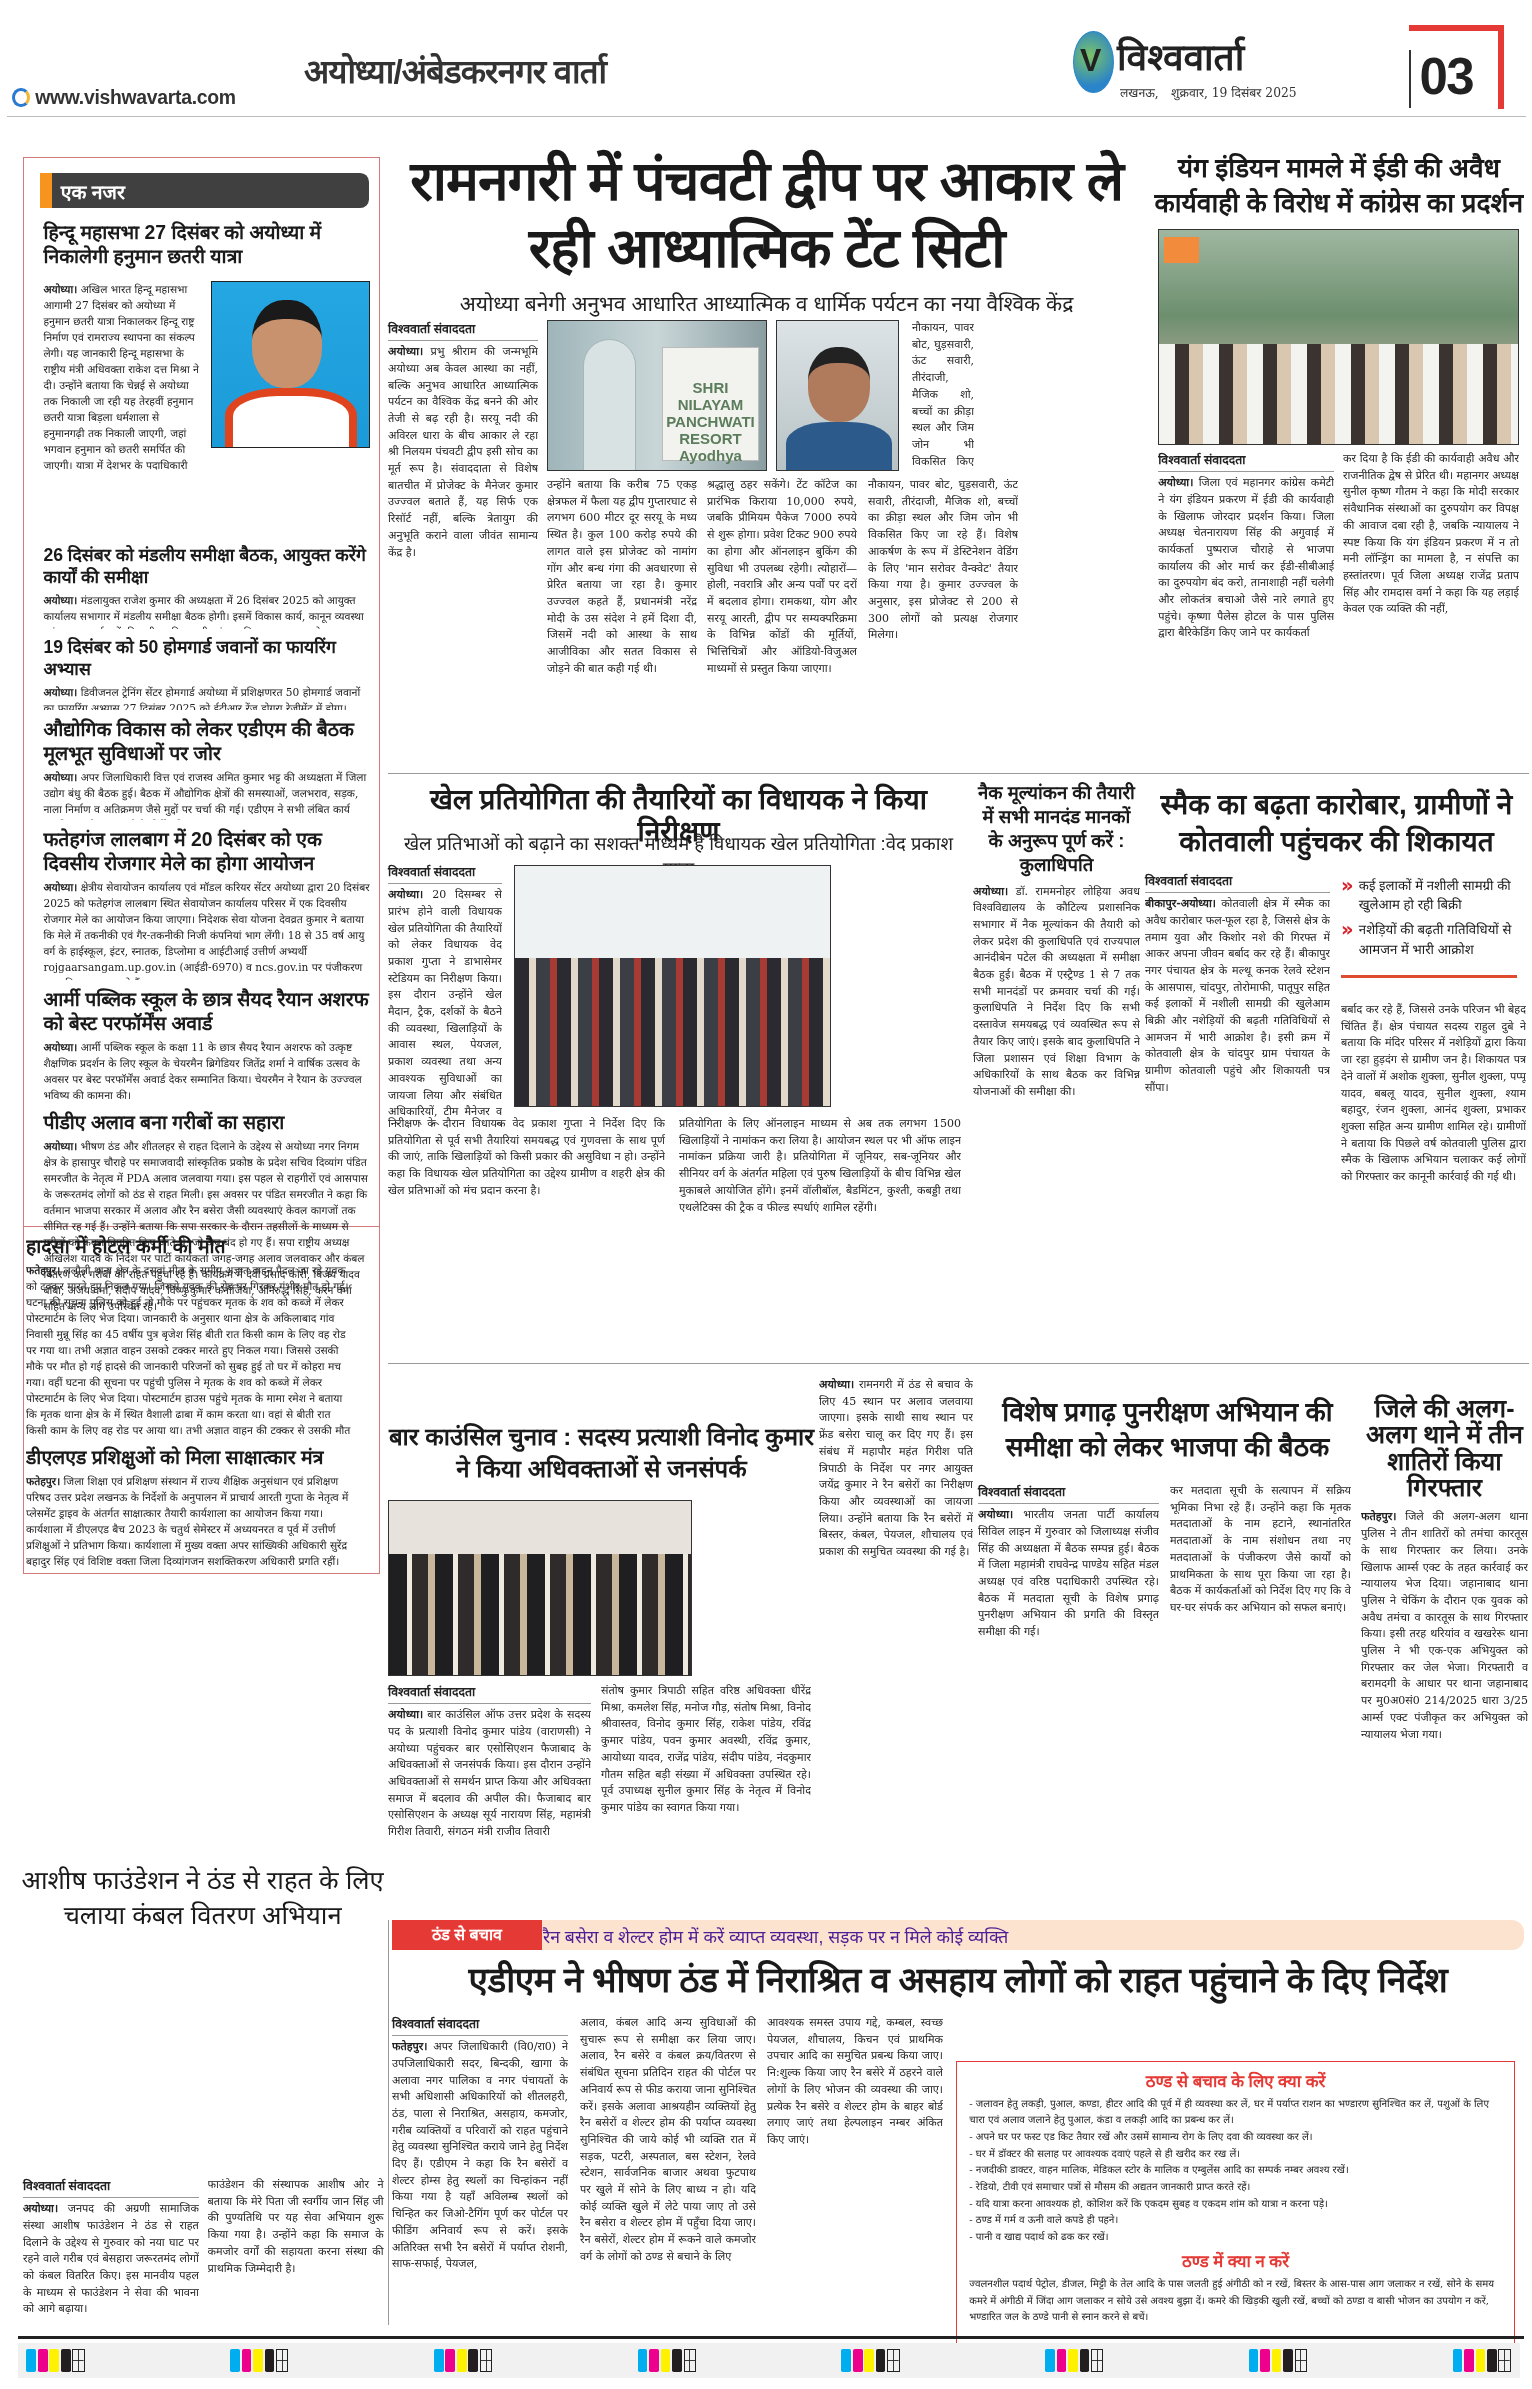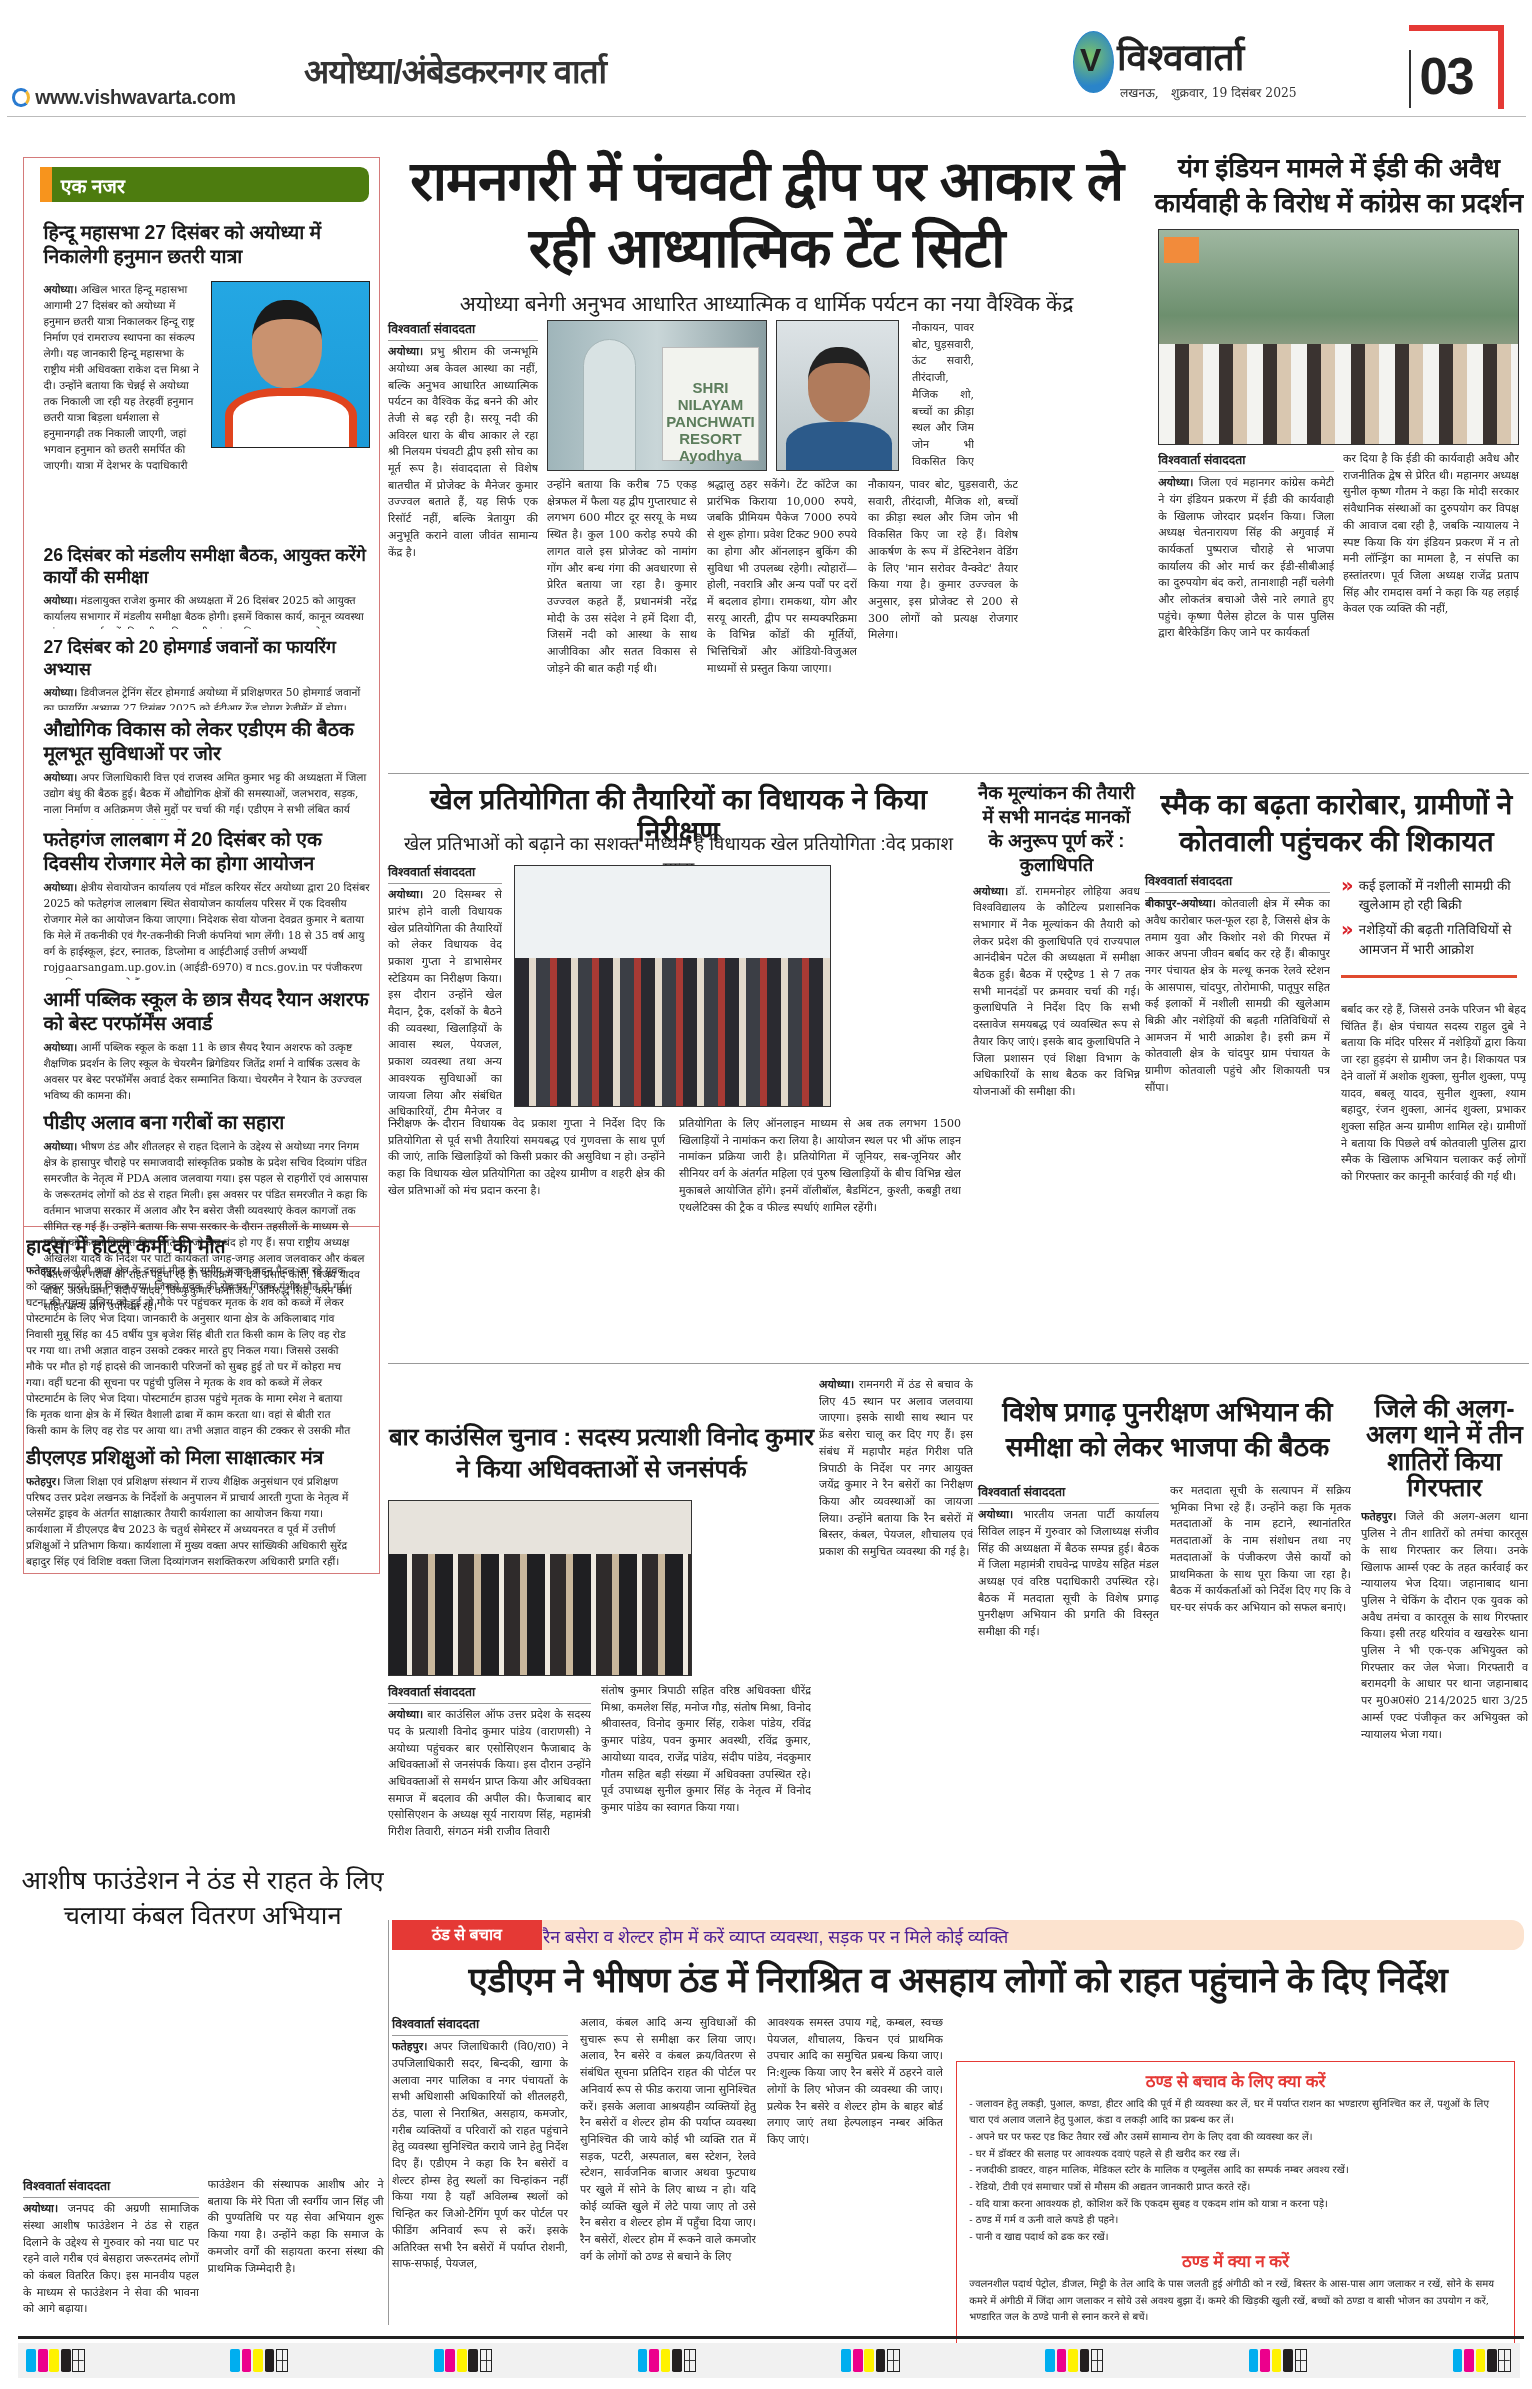--- a/index.html
+++ b/index.html
@@ -39,21 +39,21 @@
     <span>शुक्रवार, 19 दिसंबर 2025</span>
   </div>
   <div class="abs" style="left:1409px;top:25px;width:95px;height:84px;border-top:6.2px solid #e53935;border-right:6.2px solid #e53935;">
     <div class="abs" style="left:0;top:19.4px;width:1.8px;height:58px;background:#333"></div>
     <div class="abs" style="left:10.6px;top:16px;font-family:'Liberation Sans',sans-serif;font-size:51px;font-weight:bold;color:#222;letter-spacing:-1.8px">03</div>
   </div>
   <div class="hrule" style="left:7px;top:116px;width:1519px;background:#bbb"></div>
 </div>
 
 <div class="abs sidebox" style="left:23px;top:157px;width:357px;height:1070px;border-top:1.8px solid #d47a7a;">
-  <div class="abs" style="left:16px;top:9px;width:329px;height:35px;background:#4d7c0f;border-left:12.3px solid #f7941d;border-radius:0 8.8px 8.8px 0;">
+  <div class="abs" style="left:16px;top:15px;width:329px;height:35px;background:#404040;border-left:12.3px solid #f7941d;border-radius:0 8.8px 8.8px 0;">
     <span style="position:absolute;left:8.8px;top:5.3px;color:#fff;font-weight:bold;font-size:19.4px;font-family:'Liberation Sans',sans-serif">एक नजर</span>
   </div>
   <div class="abs brief-h" style="left:19.4px;top:55px;width:291px;font-size:19.4px;">हिन्दू महासभा 27 दिसंबर को अयोध्या में निकालेगी हनुमान छतरी यात्रा</div>
   <div class="abs" style="left:187px;top:123px;width:159px;height:167px;background:linear-gradient(#24a7e3,#1c9ad8);border:1.8px solid #222;overflow:hidden">
     <div style="position:absolute;left:40px;top:17.6px;width:70px;height:88px;border-radius:45%;background:#c9926f;border-top:19.4px solid #1a1a1a"></div>
     <div style="position:absolute;left:13.2px;top:106px;width:132px;height:70px;border-radius:40% 40% 0 0;background:#fff;border:8.8px solid #e0441e"></div>
   </div>
   <div class="abs brief-p" style="left:19.4px;top:123px;width:159px;height:194px;overflow:hidden;">
     <b>अयोध्या।</b>
     <span>अखिल भारत हिन्दू महासभा आगामी 27 दिसंबर को अयोध्या में हनुमान छतरी यात्रा निकालकर हिन्दू राष्ट्र निर्माण एवं रामराज्य स्थापना का संकल्प लेगी। यह जानकारी हिन्दू महासभा के राष्ट्रीय मंत्री अधिवक्ता राकेश दत्त मिश्रा ने दी। उन्होंने बताया कि चेन्नई से अयोध्या तक निकाली जा रही यह तेरहवीं हनुमान छतरी यात्रा बिड़ला धर्मशाला से हनुमानगढ़ी तक निकाली जाएगी, जहां भगवान हनुमान को छतरी समर्पित की जाएगी। यात्रा में देशभर के पदाधिकारी और कार्यकर्ता शामिल होंगे। हनुमानगढ़ी में महासभा के राष्ट्रीय अध्यक्ष चक्रपाणि महाराज द्वारा कार्यकर्ताओं को हिन्दू राष्ट्र निर्माण और रामराज्य स्थापना का संकल्प दिलाया जाएगा।</span>
@@ -61,21 +61,21 @@
   <div class="abs brief-p" style="left:19.4px;top:298px;width:326px;height:79px;overflow:hidden;color:#222;font-size:9.7px;line-height:15px">
     
   </div>
 
   <div class="abs" style="left:19.4px;top:379px;width:328px;">
     <div style="height:92px;overflow:hidden">
       <div class="brief-h" style="font-size:17.6px;line-height:22px">26 दिसंबर को मंडलीय समीक्षा बैठक, आयुक्त करेंगे कार्यों की समीक्षा</div>
       <div class="brief-p"><b>अयोध्या।</b> <span>मंडलायुक्त राजेश कुमार की अध्यक्षता में 26 दिसंबर 2025 को आयुक्त कार्यालय सभागार में मंडलीय समीक्षा बैठक होगी। इसमें विकास कार्य, कानून व्यवस्था एवं राजस्व कार्यक्रमों की समीक्षा की जाएगी। संयुक्त विकास आयुक्त राजेश कुमार झा ने बताया कि सभी अधिकारी स्वयं उपस्थित रहेंगे।</span></div>
     </div>
     <div style="height:81px;overflow:hidden">
-      <div class="brief-h" style="font-size:17.6px;line-height:22px">27 दिसंबर को 20 होमगार्ड जवानों का फायरिंग अभ्यास</div>
+      <div class="brief-h" style="font-size:17.6px;line-height:22px">19 दिसंबर को 50 होमगार्ड जवानों का फायरिंग अभ्यास</div>
       <div class="brief-p"><b>अयोध्या।</b> <span>डिवीजनल ट्रेनिंग सेंटर होमगार्ड अयोध्या में प्रशिक्षणरत 50 होमगार्ड जवानों का फायरिंग अभ्यास 27 दिसंबर 2025 को ईटीआर रेंज डोगरा रेजीमेंट में होगा। प्रशासन ने रेंज के आसपास रहने वालों से सतर्कता बरतने की अपील की है।</span></div>
     </div>
     <div style="height:110px;overflow:hidden">
       <div class="brief-h">औद्योगिक विकास को लेकर एडीएम की बैठक मूलभूत सुविधाओं पर जोर</div>
       <div class="brief-p"><b>अयोध्या।</b> <span>अपर जिलाधिकारी वित्त एवं राजस्व अमित कुमार भट्ट की अध्यक्षता में जिला उद्योग बंधु की बैठक हुई। बैठक में औद्योगिक क्षेत्रों की समस्याओं, जलभराव, सड़क, नाला निर्माण व अतिक्रमण जैसे मुद्दों पर चर्चा की गई। एडीएम ने सभी लंबित कार्य प्राथमिकता से पूरा कराने के निर्देश दिए।</span></div>
     </div>
     <div style="height:160px;overflow:hidden">
       <div class="brief-h">फतेहगंज लालबाग में 20 दिसंबर को एक दिवसीय रोजगार मेले का होगा आयोजन</div>
       <div class="brief-p"><b>अयोध्या।</b> <span>क्षेत्रीय सेवायोजन कार्यालय एवं मॉडल करियर सेंटर अयोध्या द्वारा 20 दिसंबर 2025 को फतेहगंज लालबाग स्थित सेवायोजन कार्यालय परिसर में एक दिवसीय रोजगार मेले का आयोजन किया जाएगा। निदेशक सेवा योजना देवव्रत कुमार ने बताया कि मेले में तकनीकी एवं गैर-तकनीकी निजी कंपनियां भाग लेंगी। 18 से 35 वर्ष आयु वर्ग के हाईस्कूल, इंटर, स्नातक, डिप्लोमा व आईटीआई उत्तीर्ण अभ्यर्थी rojgaarsangam.up.gov.in (आईडी-6970) व ncs.gov.in पर पंजीकरण कर प्रतिभाग कर सकते हैं।</span></div>
     </div>

